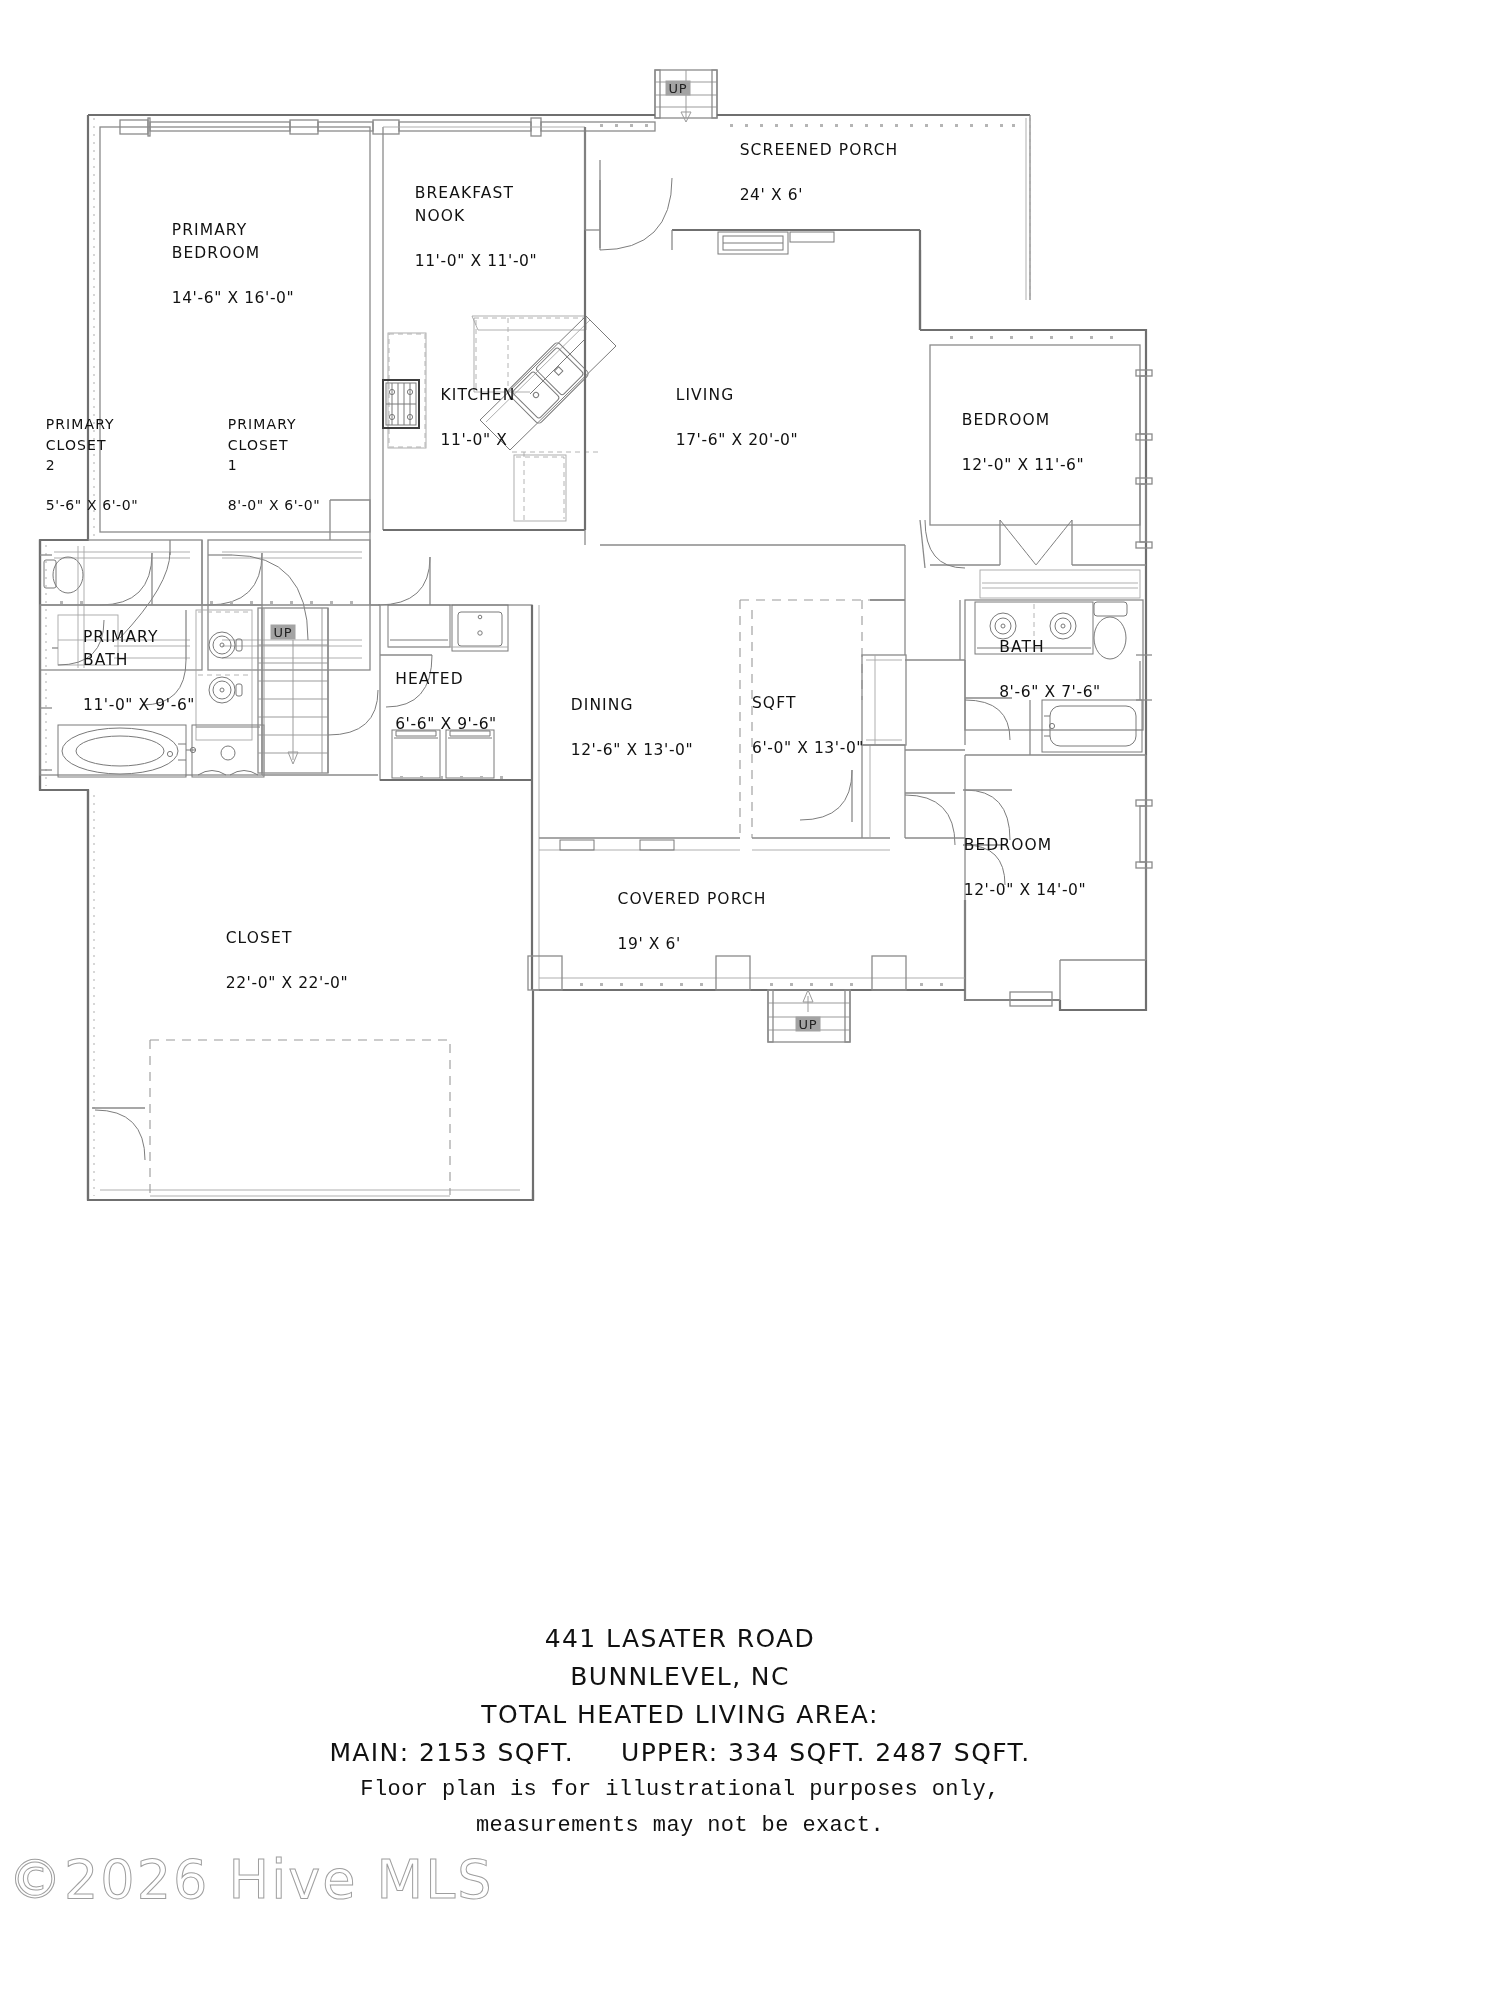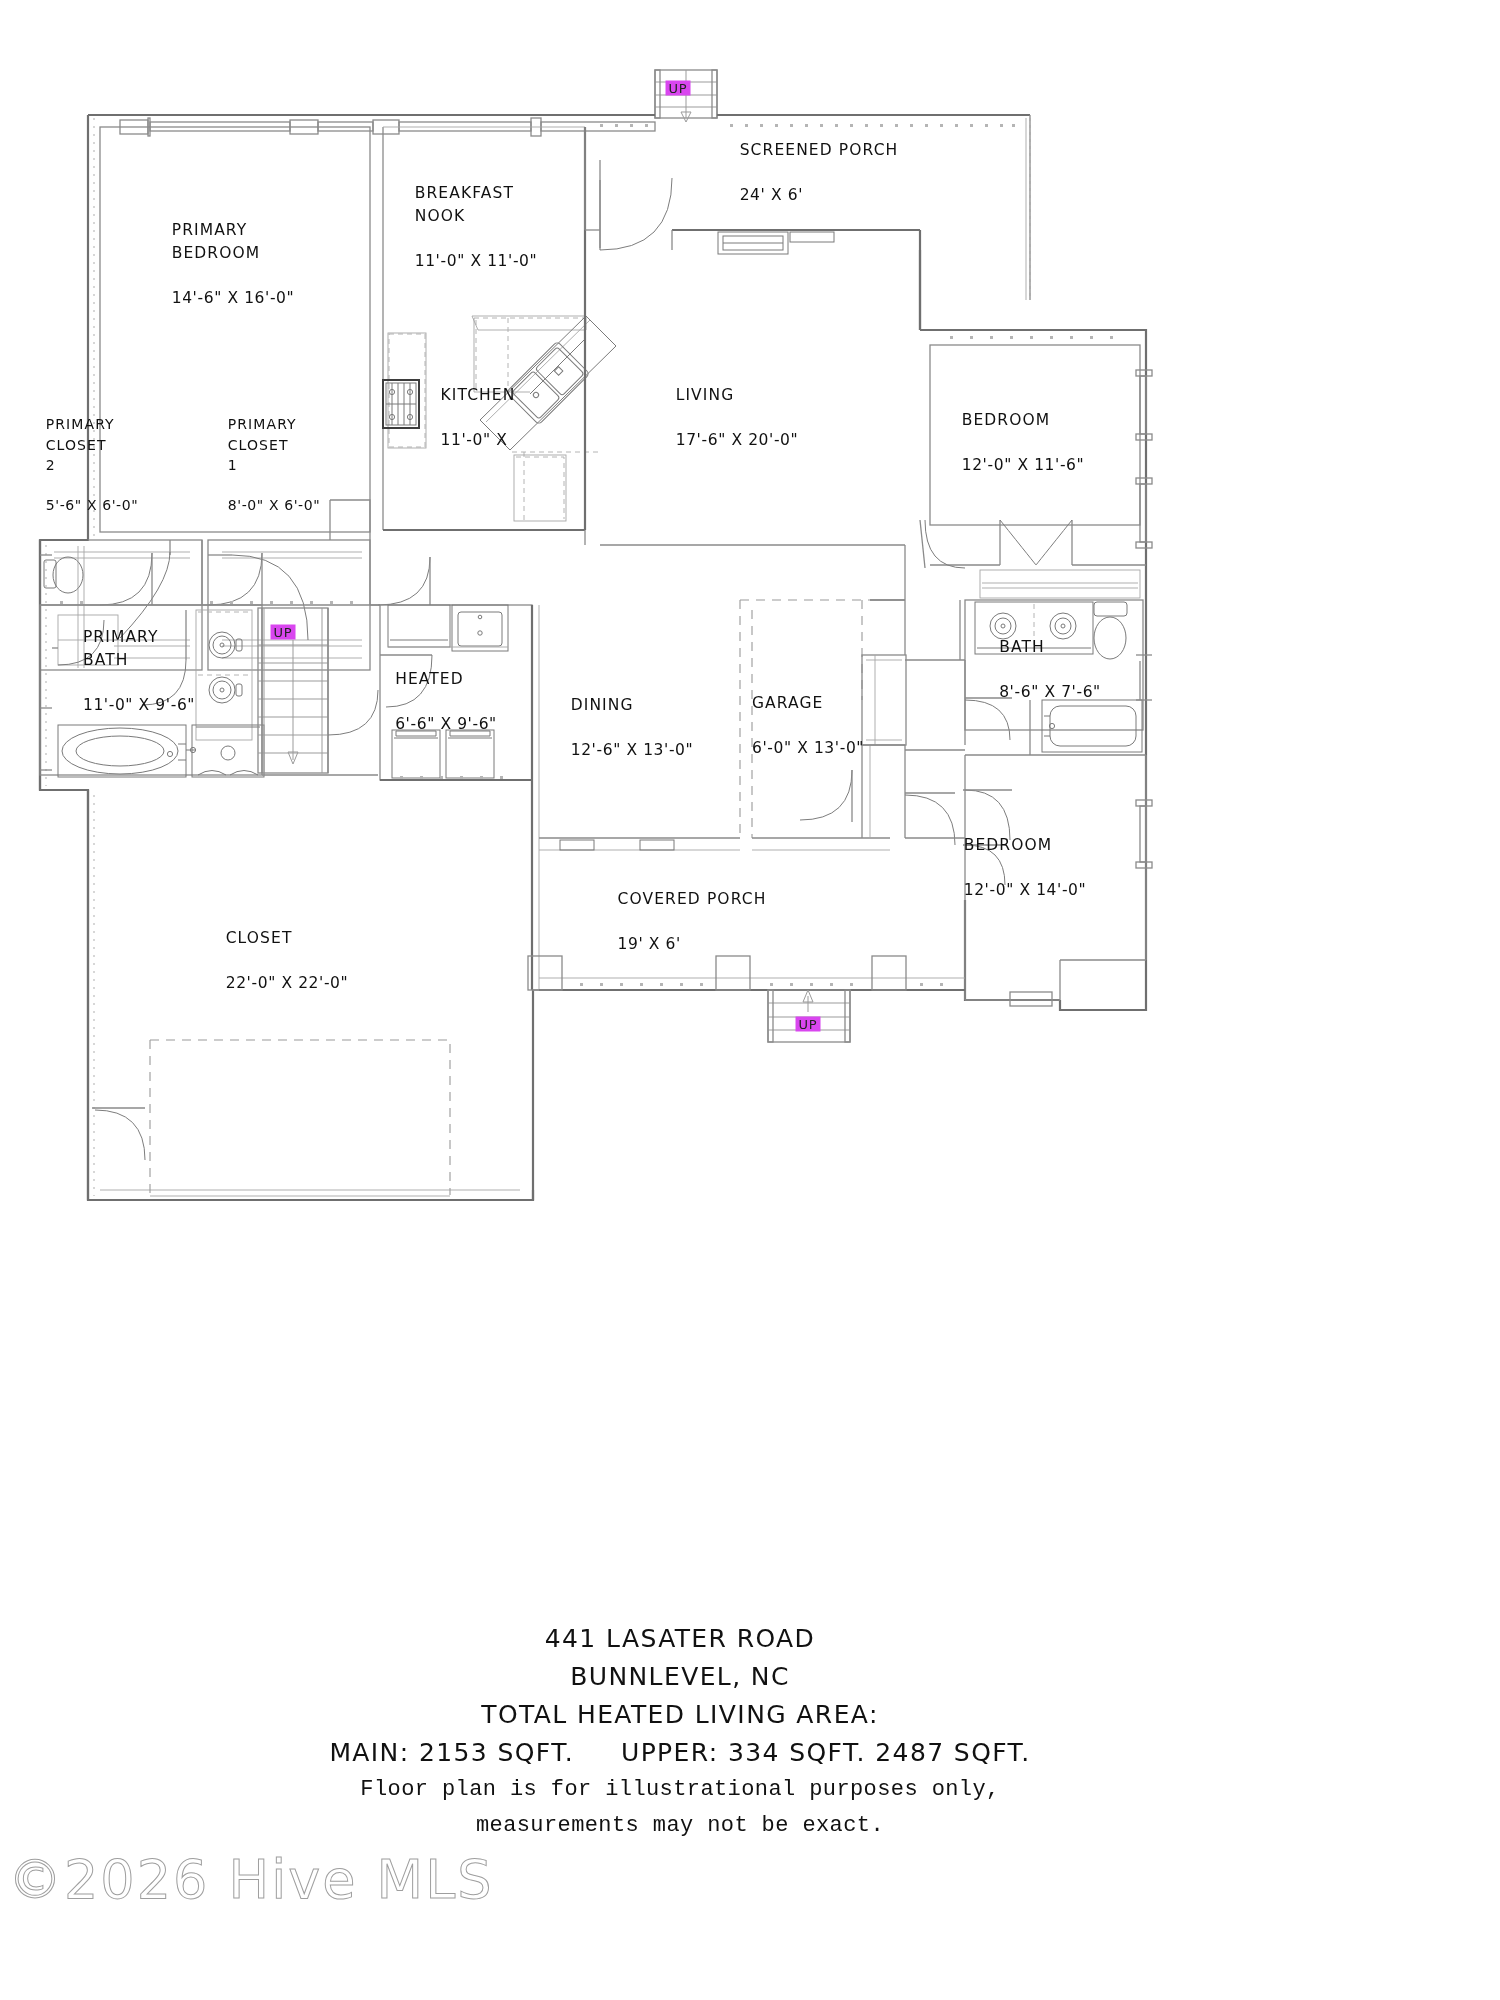--- a/index.html
+++ b/index.html
@@ -53,21 +53,21 @@
   }
   .room-label .rname { display:block; font-weight: 400; }
   .room-label .rdim  { display:block; font-weight: 400; letter-spacing: 0.6px; }
   .stair-label {
     position: absolute;
     font-family: "DejaVu Sans", sans-serif;
     font-size: 13px;
     letter-spacing: 0.8px;
     color: #222;
     transform: translate(-50%, -50%);
-    background: #d946ef;
+    background: #a3a3a3;
     padding: 0 3px;
   }
 
   
   #caption {
     position: absolute;
     left: 0;
     top: 1620px;
     width: 1360px;
     text-align: center;
@@ -683,21 +683,21 @@
     <span class="rname">HEATED</span>
     <span class="rdim">6'-6" X 9'-6"</span>
   </div>
 
   <div class="room-label" style="left:632px; top:728px;">
     <span class="rname">DINING</span>
     <span class="rdim">12'-6" X 13'-0"</span>
   </div>
 
   <div class="room-label" style="left:808px; top:726px;">
-    <span class="rname">GARAGE</span>
+    <span class="rname">SQFT</span>
     <span class="rdim">6'-0" X 13'-0"</span>
   </div>
 
   <div class="room-label" style="left:692px; top:922px;">
     <span class="rname">COVERED PORCH</span>
     <span class="rdim">19' X 6'</span>
   </div>
 
   <div class="room-label" style="left:287px; top:961px;">
     <span class="rname">CLOSET</span>

